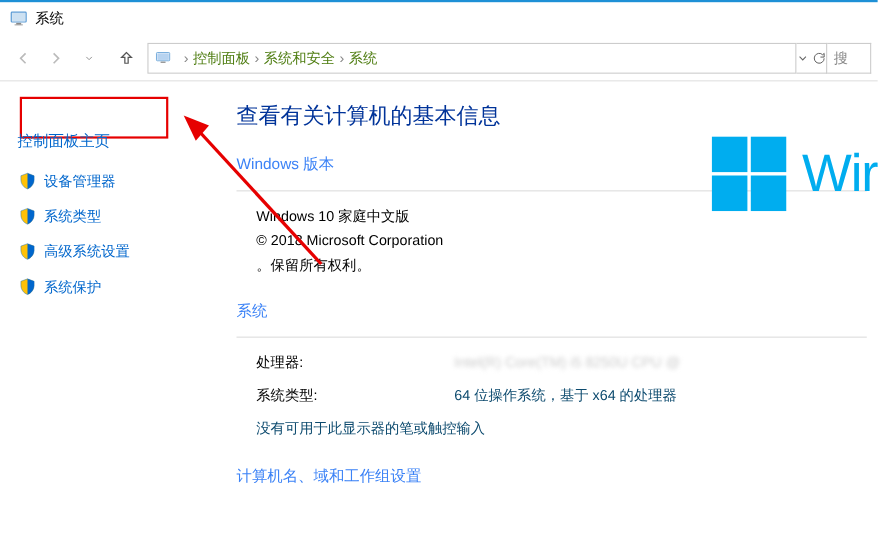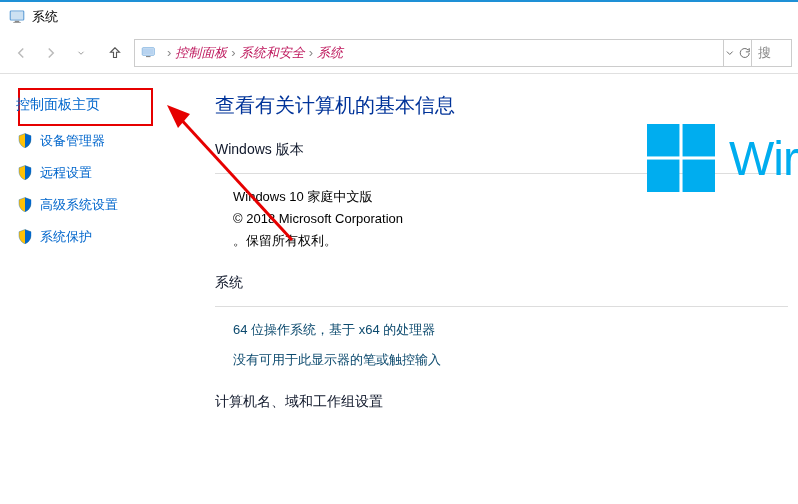--- a/index.html
+++ b/index.html
@@ -65,23 +65,22 @@
       width: 20px;
       height: 18px;
       margin-right: 4px;
       flex-shrink: 0;
     }
     .breadcrumb-sep {
       color: #888;
       margin: 0 4px;
     }
     .breadcrumb-item {
-      color: #be185d;
+      color: #4d7c0f;
       white-space: nowrap;
-      font-style: italic;
     }
     .breadcrumb-refresh {
       width: 28px;
       height: 28px;
       border: 1px solid #ccc;
       border-left: none;
       display: flex;
       align-items: center;
       justify-content: center;
     }
@@ -104,20 +103,21 @@
       width: 205px;
       padding: 22px 16px;
       flex-shrink: 0;
       position: relative;
     }
     .sidebar-home {
       color: #0066cc;
       font-size: 14px;
       margin-bottom: 18px;
       position: relative;
+      margin-top: 24px;
     }
     .highlight-box {
       position: absolute;
       border: 2px solid #e60000;
       left: 18px;
       top: 14px;
       width: 135px;
       height: 38px;
       pointer-events: none;
     }
@@ -143,21 +143,21 @@
       overflow: hidden;
       position: relative;
     }
     .main-heading {
       color: #003399;
       font-size: 20px;
       font-weight: normal;
       margin-bottom: 22px;
     }
     .section-title {
-      color: #0f172a;
+      color: #3b82f6;
       font-size: 14px;
       margin-bottom: 14px;
     }
     .section-body {
       padding-left: 18px;
       margin-bottom: 22px;
       font-size: 13px;
       line-height: 1.7;
     }
     .info-row {
@@ -277,21 +277,21 @@
         <path d="M12 2l8 3v5c0 5-3.5 9.5-8 11-4.5-1.5-8-6-8-11V5z" fill="#ffc107" stroke="#0066cc" stroke-width="0.5"></path>
         <path d="M12 2l8 3v5c0 5-3.5 9.5-8 11V2z" fill="#0066cc"></path>
       </svg>
       <span class="sidebar-link-text">设备管理器</span>
     </div>
     <div class="sidebar-link">
       <svg class="shield-icon" viewBox="0 0 24 24">
         <path d="M12 2l8 3v5c0 5-3.5 9.5-8 11-4.5-1.5-8-6-8-11V5z" fill="#ffc107" stroke="#0066cc" stroke-width="0.5"></path>
         <path d="M12 2l8 3v5c0 5-3.5 9.5-8 11V2z" fill="#0066cc"></path>
       </svg>
-      <span class="sidebar-link-text">远程设置</span>
+      <span class="sidebar-link-text">系统类型</span>
     </div>
     <div class="sidebar-link">
       <svg class="shield-icon" viewBox="0 0 24 24">
         <path d="M12 2l8 3v5c0 5-3.5 9.5-8 11-4.5-1.5-8-6-8-11V5z" fill="#ffc107" stroke="#0066cc" stroke-width="0.5"></path>
         <path d="M12 2l8 3v5c0 5-3.5 9.5-8 11V2z" fill="#0066cc"></path>
       </svg>
       <span class="sidebar-link-text">高级系统设置</span>
     </div>
     <div class="sidebar-link">
       <svg class="shield-icon" viewBox="0 0 24 24">
@@ -320,20 +320,25 @@
         <rect x="0" y="46" width="42" height="42" fill="#00adef"></rect>
         <rect x="46" y="46" width="42" height="42" fill="#00adef"></rect>
       </svg>
       <span class="win-text">Wir</span>
     </div>
 
     <div class="section-title">系统</div>
     <hr class="section-divider">
     <div class="section-body">
       <div class="info-row">
+        <span class="info-label">处理器:</span>
+        <span class="info-value blurred">Intel(R) Core(TM) i5 8250U CPU @</span>
+      </div>
+      <div class="info-row">
+        <span class="info-label">系统类型:</span>
         <span class="info-value">64 位操作系统，基于 x64 的处理器</span>
       </div>
       <div class="info-row">
         <span class="info-value">没有可用于此显示器的笔或触控输入</span>
       </div>
     </div>
 
     <div class="section-title">计算机名、域和工作组设置</div>
   </div>
 </div>

